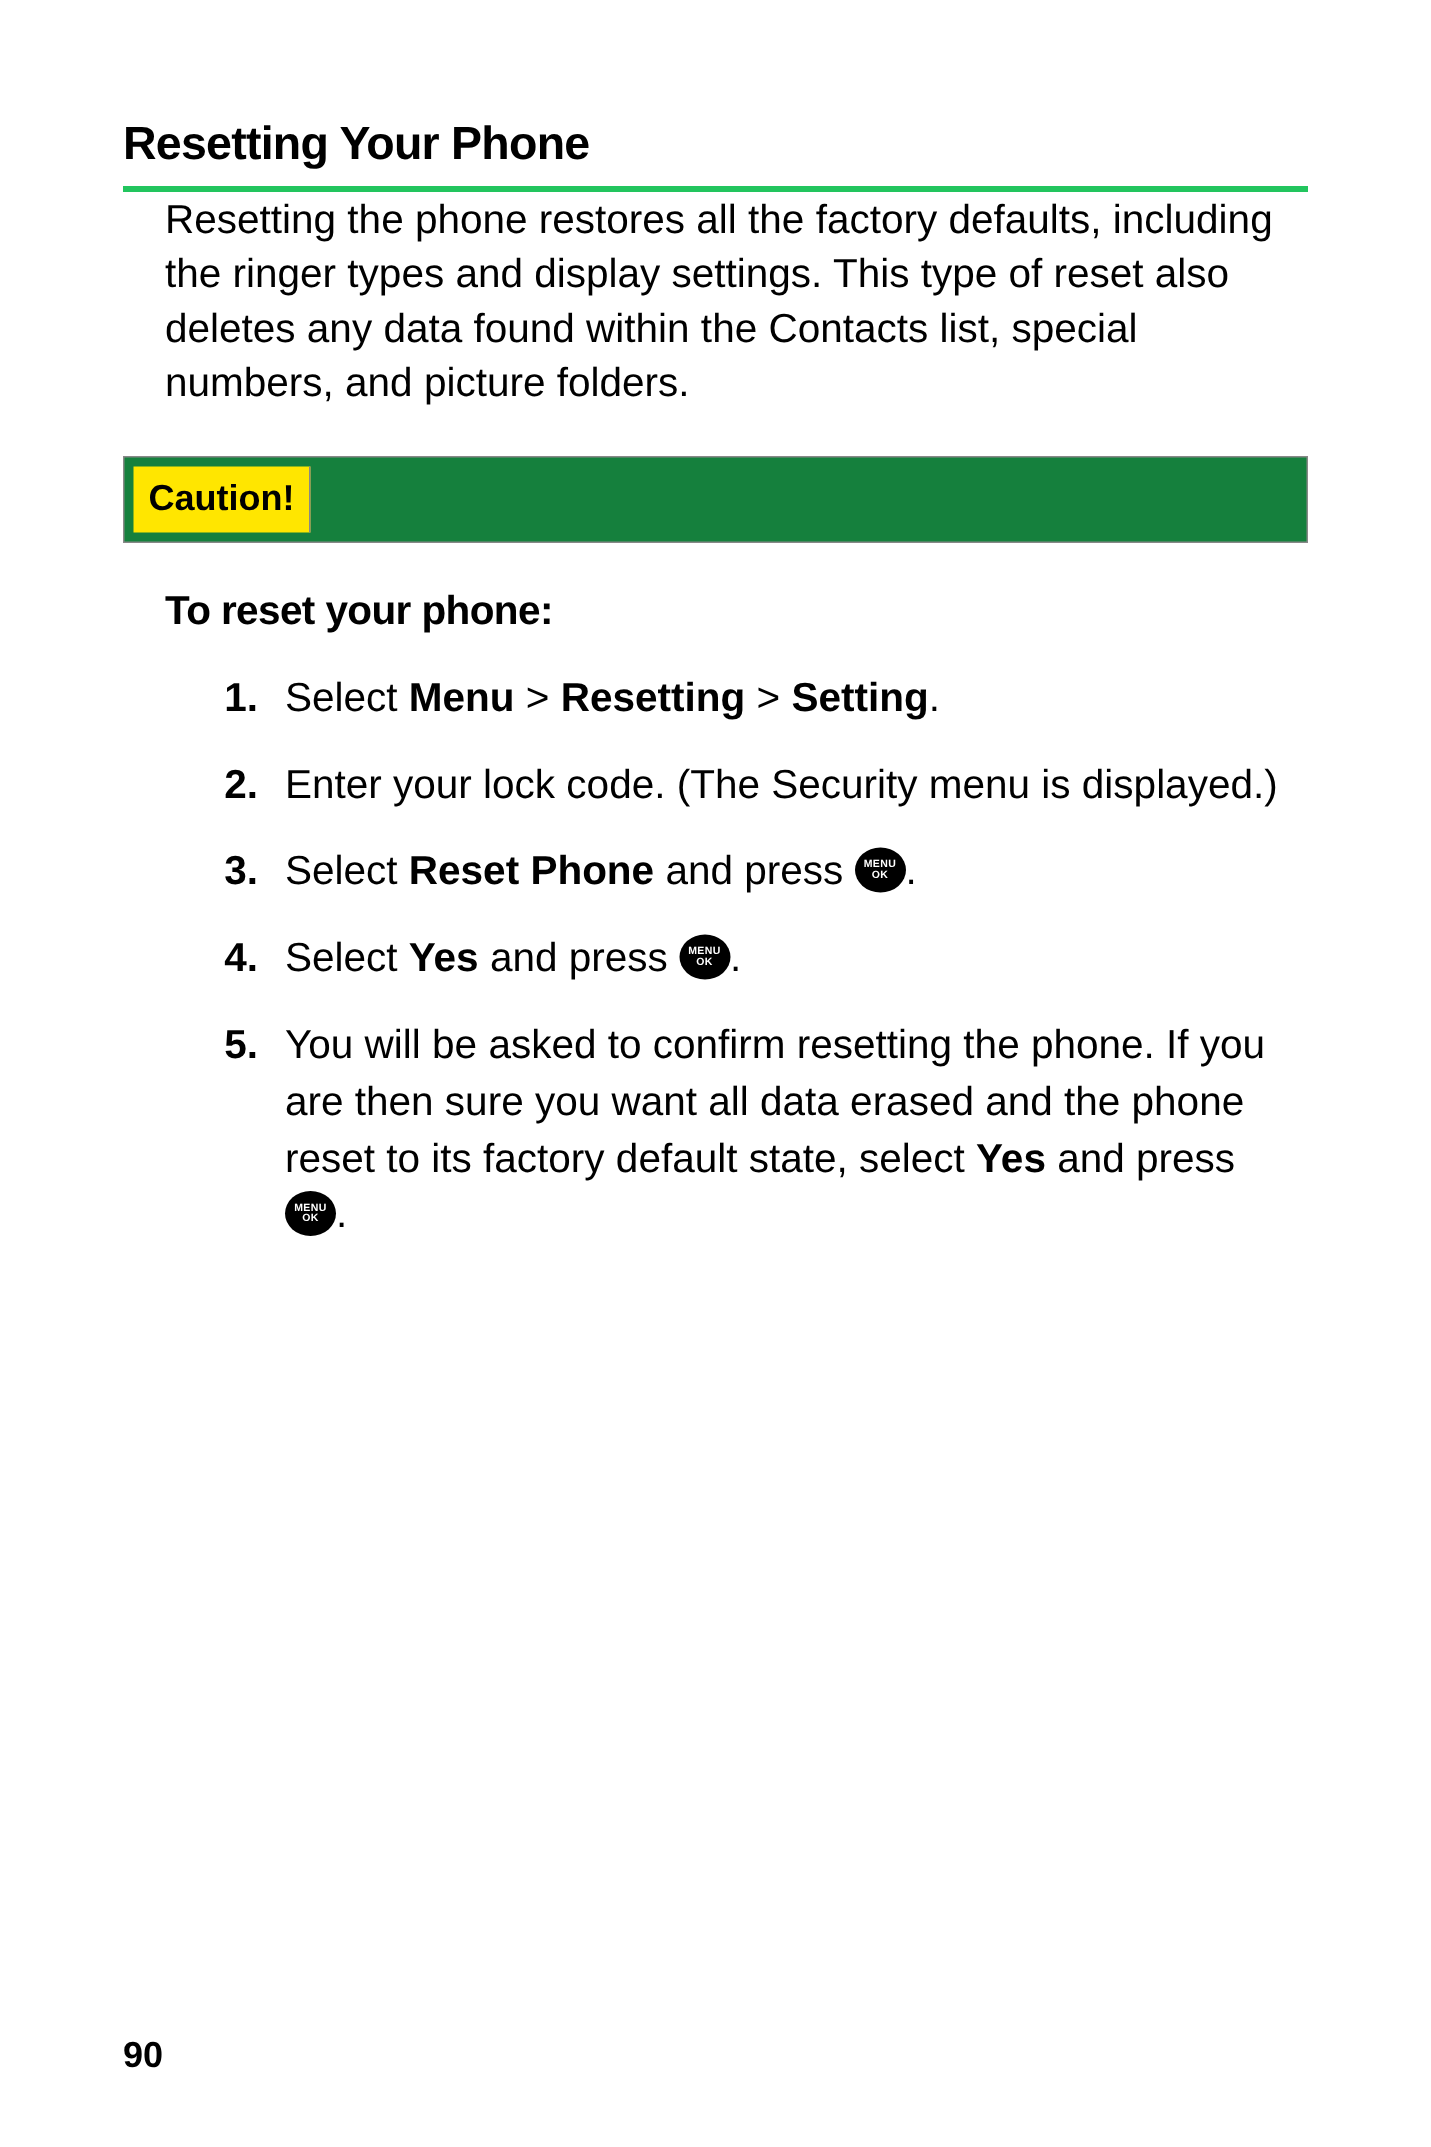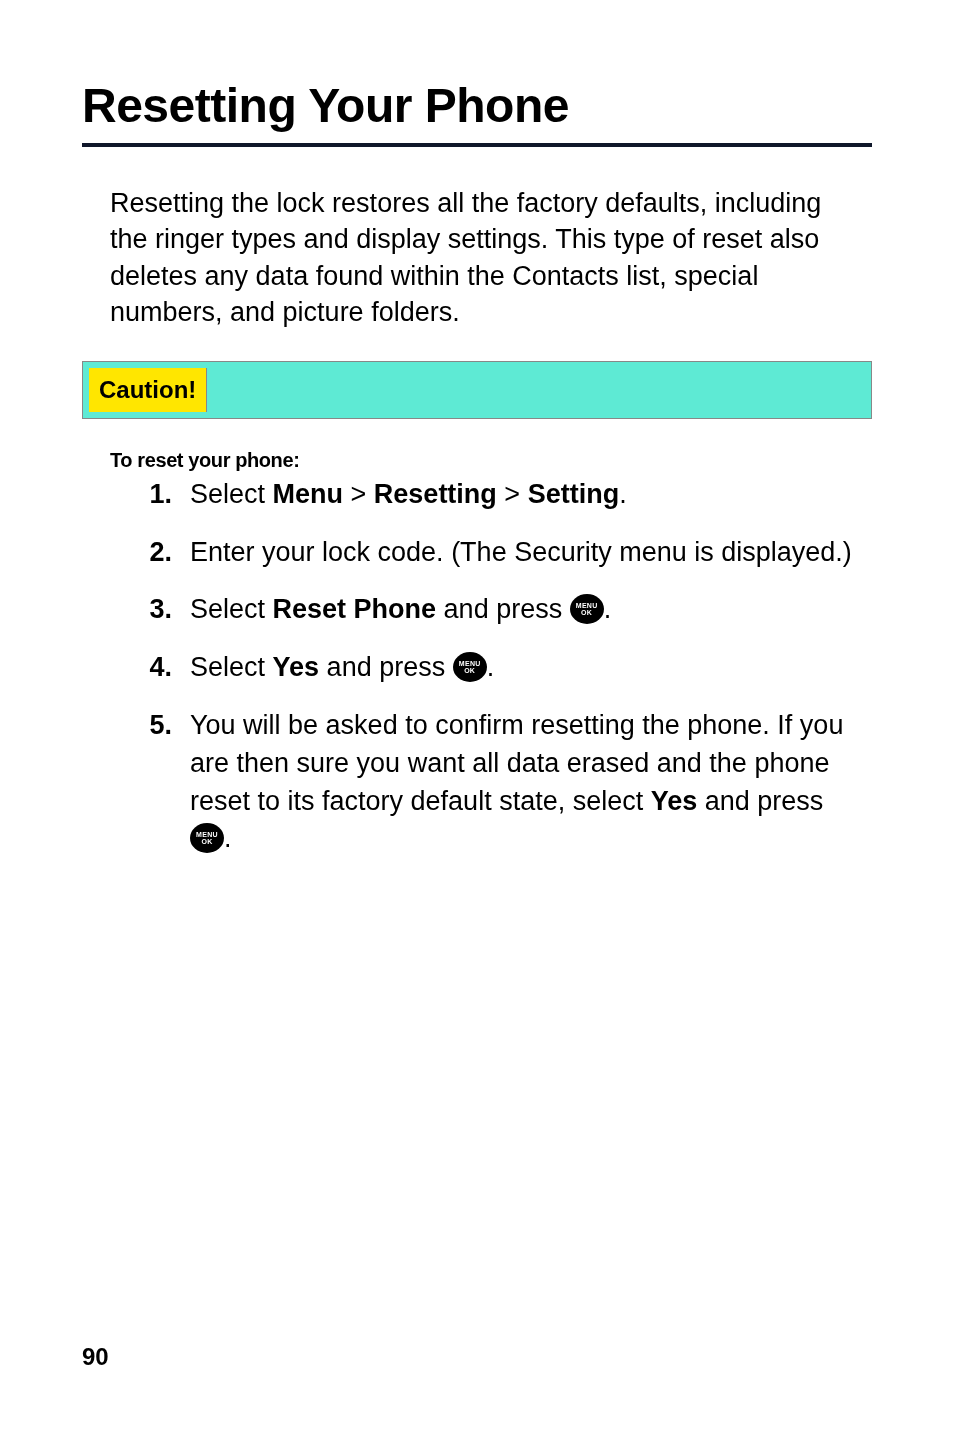--- a/index.html
+++ b/index.html
@@ -8,62 +8,61 @@
       height: 1431px;
       background: #ffffff;
       font-family: "Segoe UI", "Helvetica Neue", Arial, sans-serif;
       color: #000000;
       position: relative;
     }
     .page {
       padding: 78px 82px 0 82px;
     }
     .title {
-      font-size: 48px;
+      font-size: 31px;
       font-weight: 800;
       letter-spacing: -0.5px;
       padding-bottom: 10px;
-      border-bottom: 4px solid #0f172a;
-      margin-bottom: 38px;
+      border-bottom: 4px solid #22c55e;
     }
     .intro {
       font-size: 27px;
       line-height: 1.35;
       margin-left: 28px;
       margin-right: 10px;
       margin-bottom: 30px;
     }
     .caution-box {
       display: flex;
       align-items: stretch;
       border: 1px solid #888;
-      background: #5eead4;
+      background: #15803d;
       margin-bottom: 30px;
     }
     .caution-label {
       background: #ffe600;
       font-weight: 800;
       font-size: 24px;
       padding: 8px 10px;
       display: flex;
       align-items: flex-start;
       border-right: 1px solid #888;
       margin: 6px 6px;
     }
     .caution-text {
       font-size: 25px;
       line-height: 1.25;
       padding: 10px 12px 10px 6px;
       flex: 1;
     }
     .subhead {
-      font-size: 20px;
+      font-size: 27px;
       font-weight: 800;
       margin-left: 28px;
-      margin-bottom: 4px;
+      margin-bottom: 24px;
       letter-spacing: -0.4px;
     }
     ol.steps {
       list-style: none;
       margin-left: 60px;
       margin-right: 10px;
     }
     ol.steps li {
       display: flex;
       align-items: flex-start;
@@ -95,37 +94,37 @@
       font-weight: 700;
       line-height: 1;
       flex-direction: column;
       vertical-align: middle;
       position: relative;
       top: -2px;
       letter-spacing: 0.3px;
     }
     .footer {
       position: absolute;
-      bottom: 60px;
+      bottom: 46px;
       left: 82px;
       right: 82px;
       display: flex;
       justify-content: space-between;
       font-size: 24px;
       font-weight: 800;
     }
   </style>
 </head>
 <body>
 
 <div class="page">
 
   <h1 class="title">Resetting Your Phone</h1>
 
-  <p class="intro">Resetting the lock restores all the factory defaults, including the ringer types and display settings. This type of reset also deletes any data found within the Contacts list, special numbers, and picture folders.</p>
+  <p class="intro">Resetting the phone restores all the factory defaults, including the ringer types and display settings. This type of reset also deletes any data found within the Contacts list, special numbers, and picture folders.</p>
 
   <div class="caution-box">
     <div class="caution-label">Caution!</div>
   </div>
 
   <div class="subhead">To reset your phone:</div>
 
   <ol class="steps">
 
     <li>

